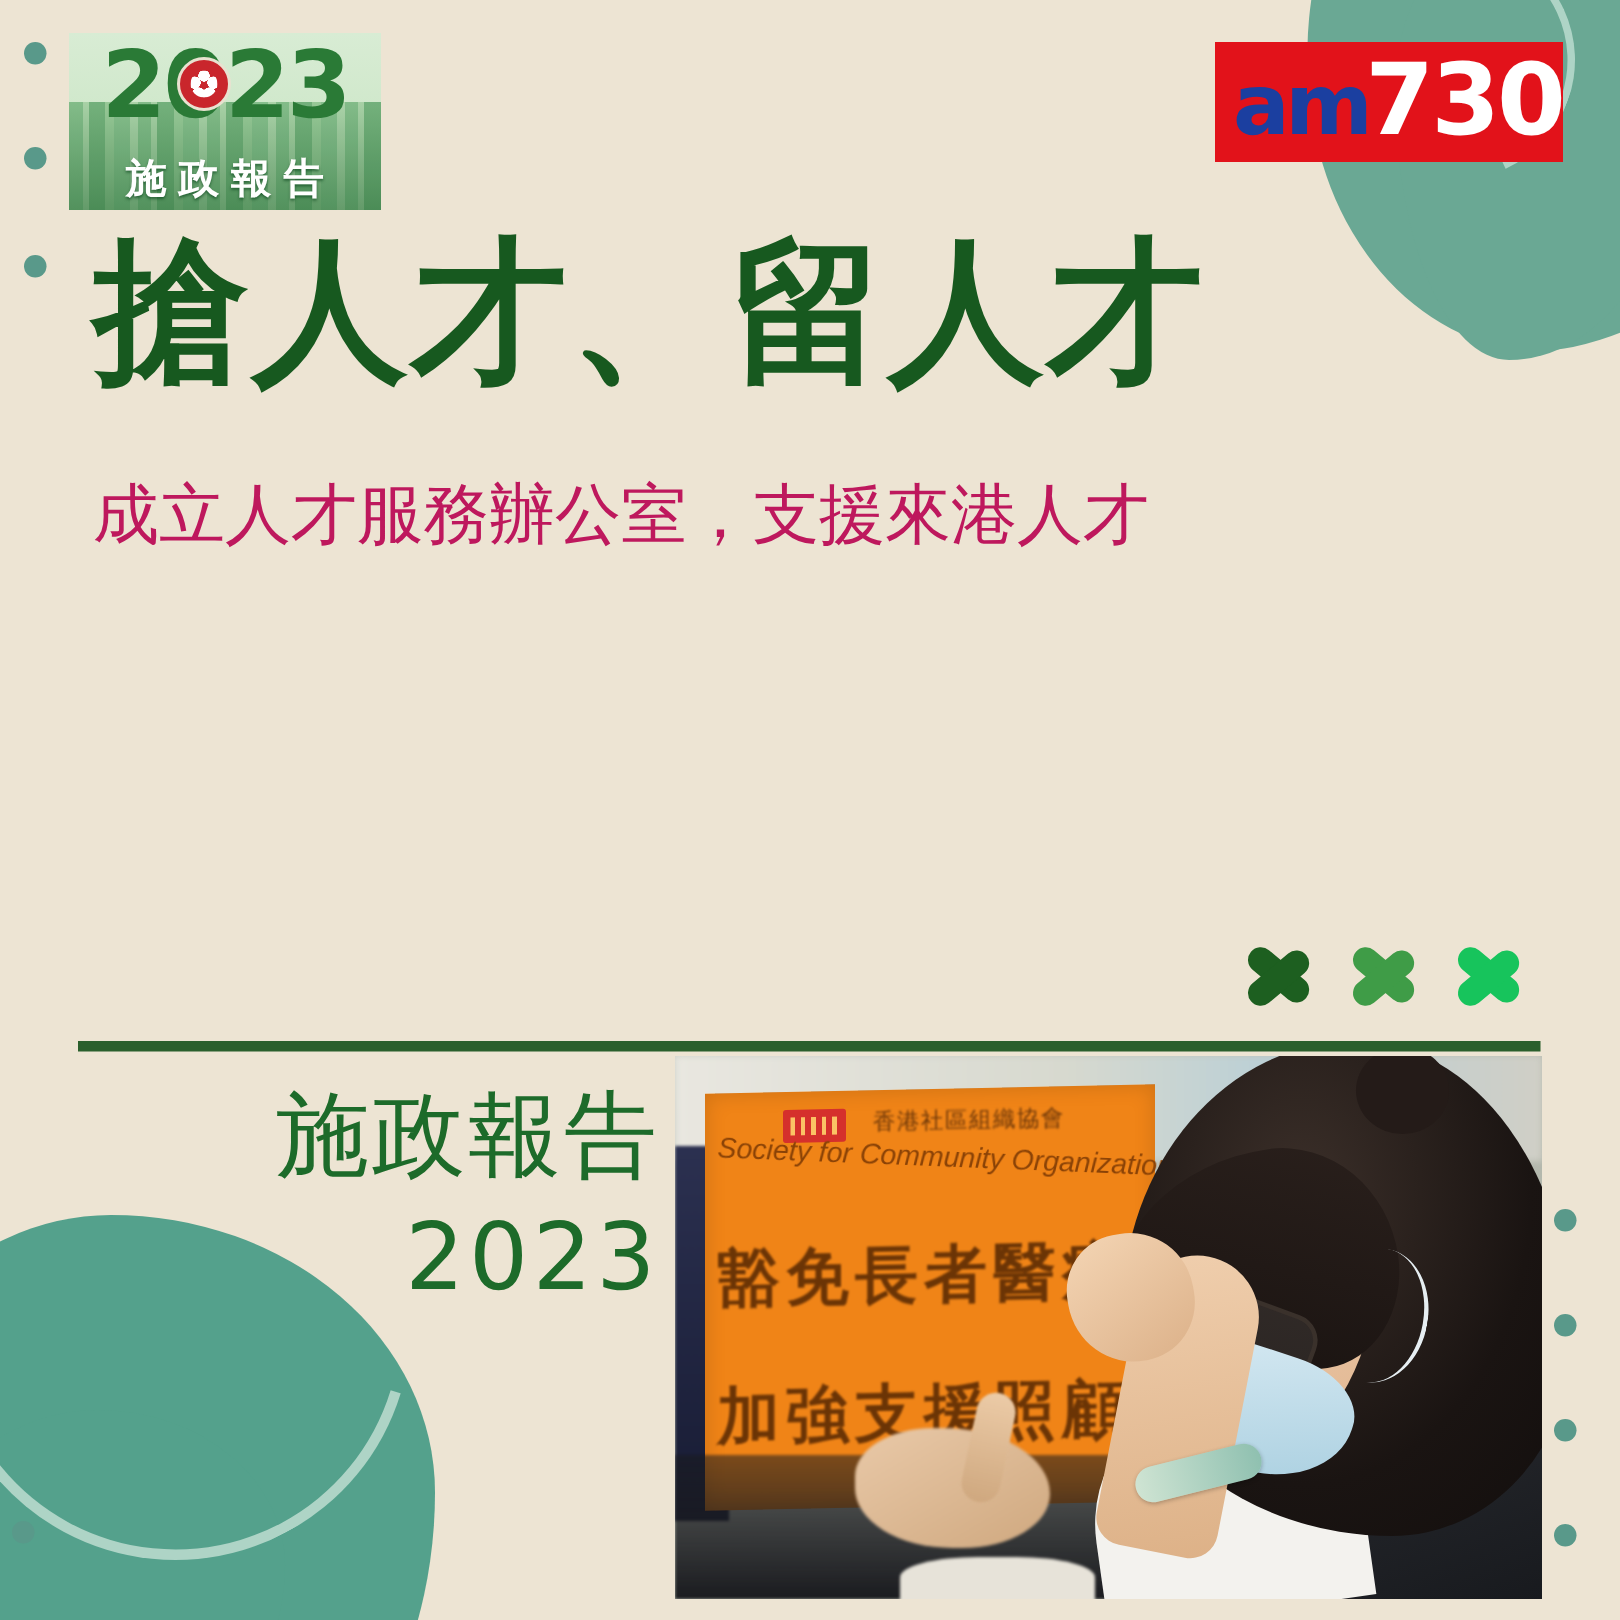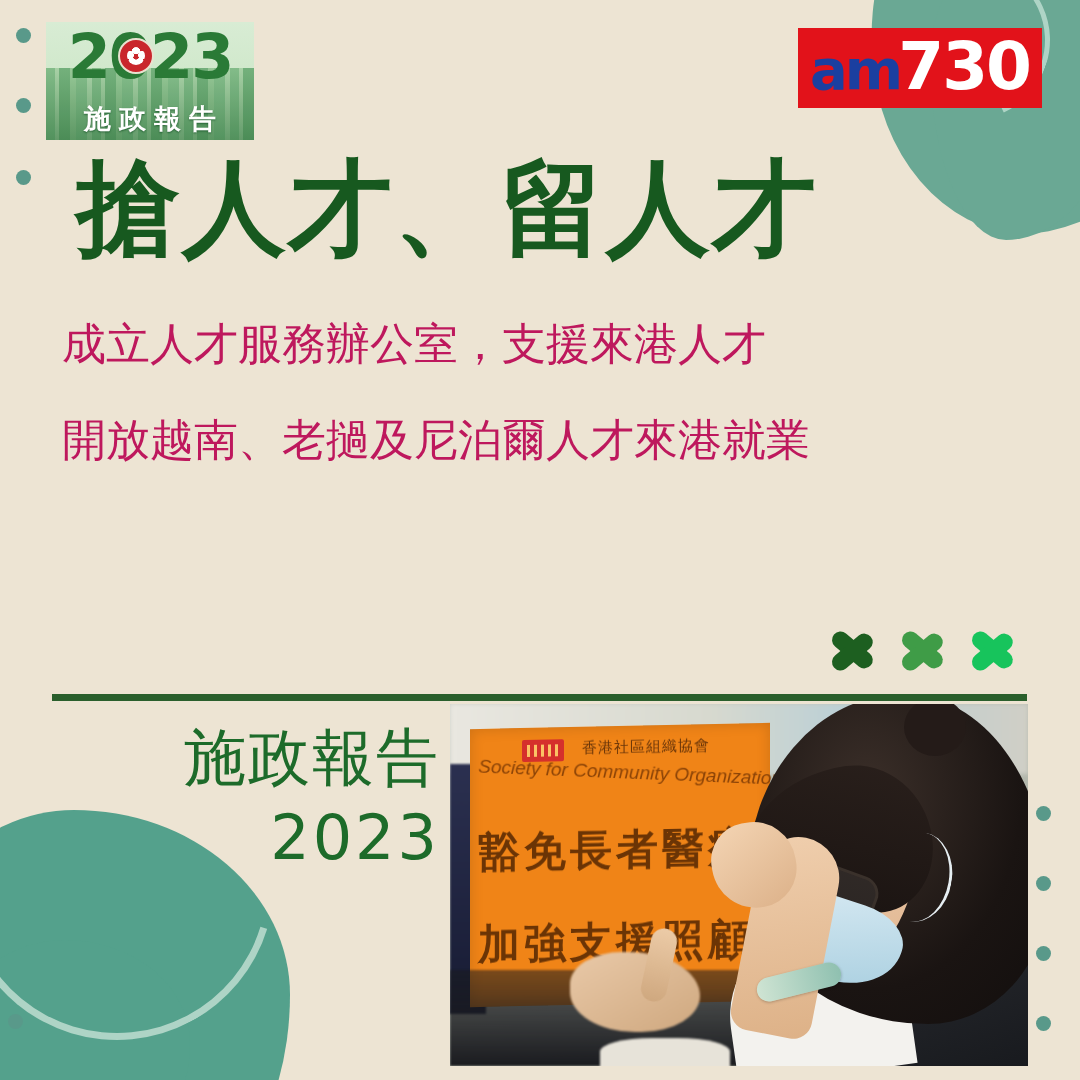--- a/index.html
+++ b/index.html
@@ -134,41 +134,41 @@
     font-weight:bold;
     letter-spacing:8px;
     text-indent:8px;
     text-shadow:0 1px 2px rgba(0,60,20,.6);
   }
 
   
   .logo-am730{
     position:absolute;right:38px;top:28px;
     background:#e2121a;
-    padding:6px 12px 8px 12px;
+    padding:6px 0 8px 12px;
     display:flex;align-items:baseline;
     line-height:1;
   }
   .am{
     font-family:"DejaVu Sans",sans-serif;
     font-weight:bold;font-size:56px;
     color:#1b3fa0;
     letter-spacing:-3px;
   }
   .n730{
     font-family:"DejaVu Sans",sans-serif;
     font-weight:bold;font-size:66px;
     color:#ffffff;
     letter-spacing:-2px;
     margin-left:-2px;
   }
 
   
   .headline{
-    position:absolute;left:76px;top:152px;
+    position:absolute;left:62px;top:152px;
     font-size:104px;line-height:112px;
     font-weight:bold;
     color:#17591f;
     letter-spacing:2px;
     white-space:nowrap;
   }
   .bullets{
     position:absolute;left:62px;top:296px;
     width:980px;
   }
@@ -444,21 +444,20 @@
 
   <div class="logo-am730">
     <span class="am">am</span>
     <span class="n730">730</span>
   </div>
 
   <div class="headline">搶人才、留人才</div>
 
   <div class="bullets">
     <div class="bullet">成立人才服務辦公室，支援來港人才</div>
-    <div class="bullet">開放越南、老撾及尼泊爾人才來港就業</div>
   </div>
 
   <div class="chevrons">
     <div class="chev chev-1"></div>
     <div class="chev chev-2"></div>
     <div class="chev chev-3"></div>
   </div>
 
   <div class="divider"></div>
 

